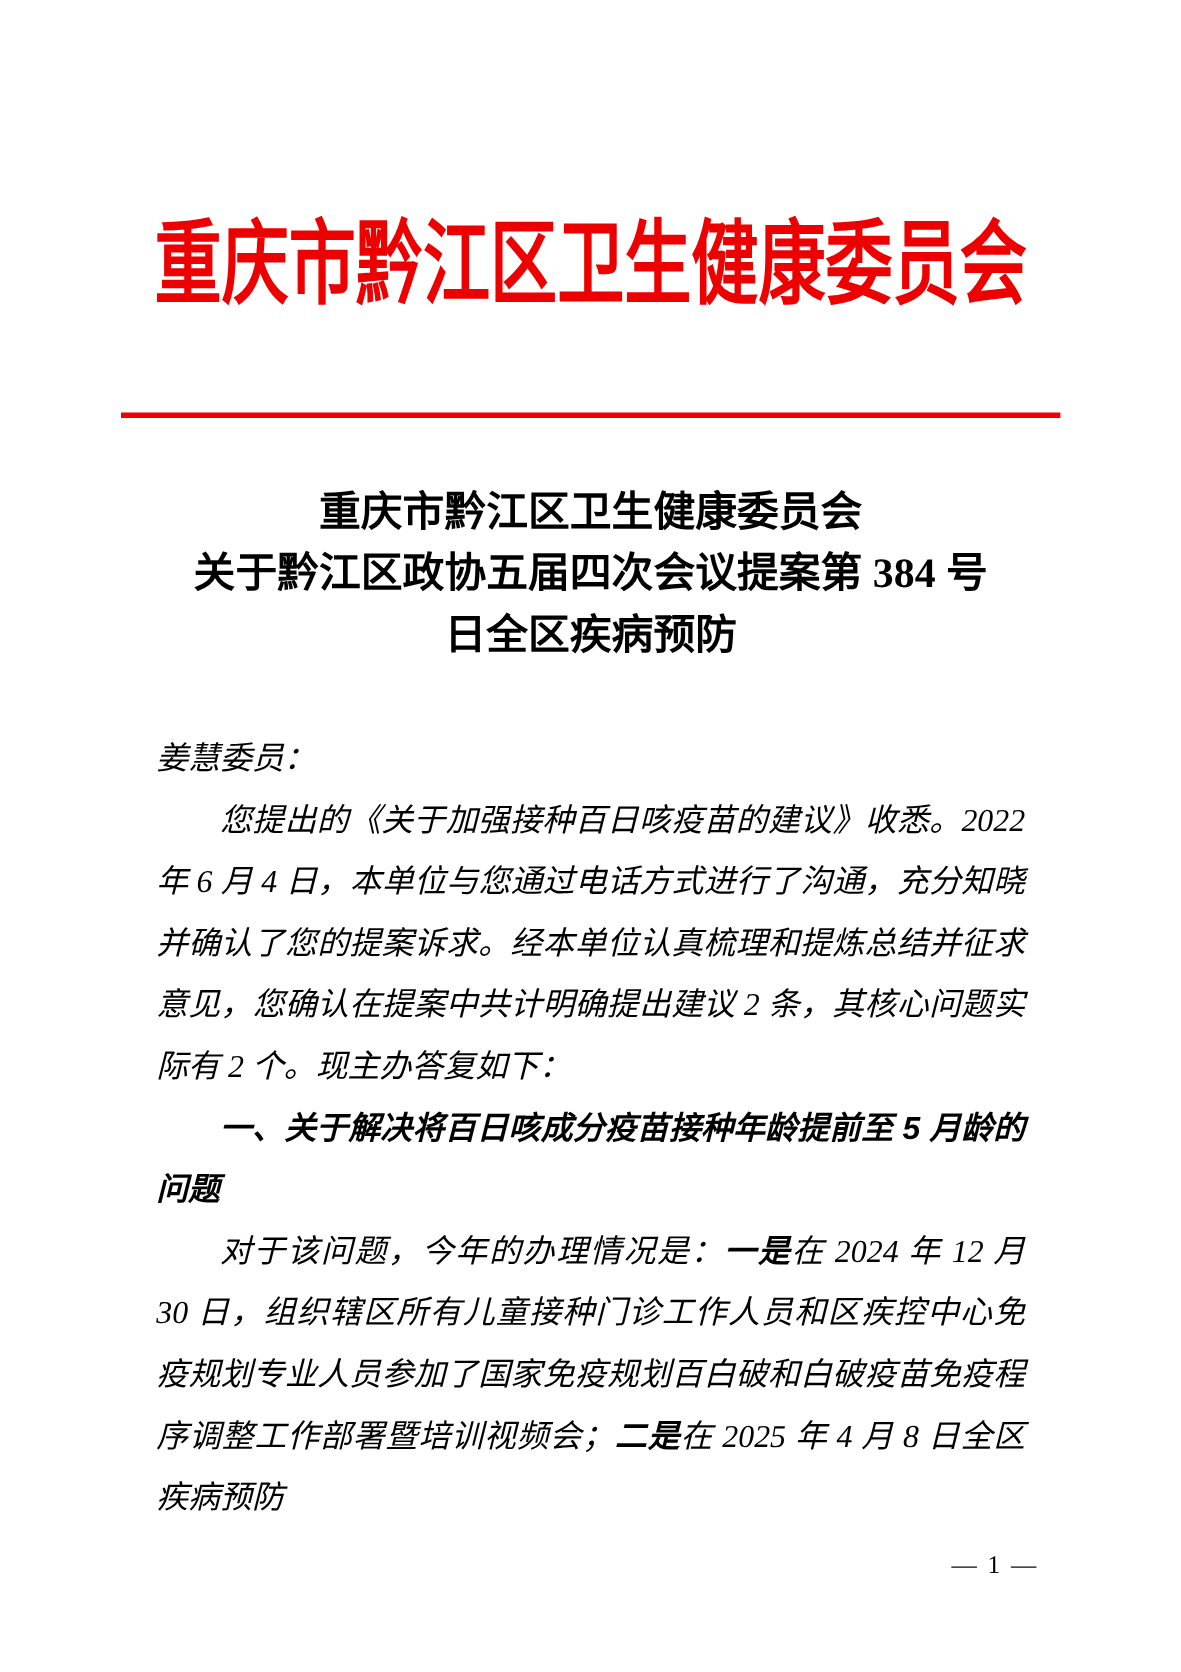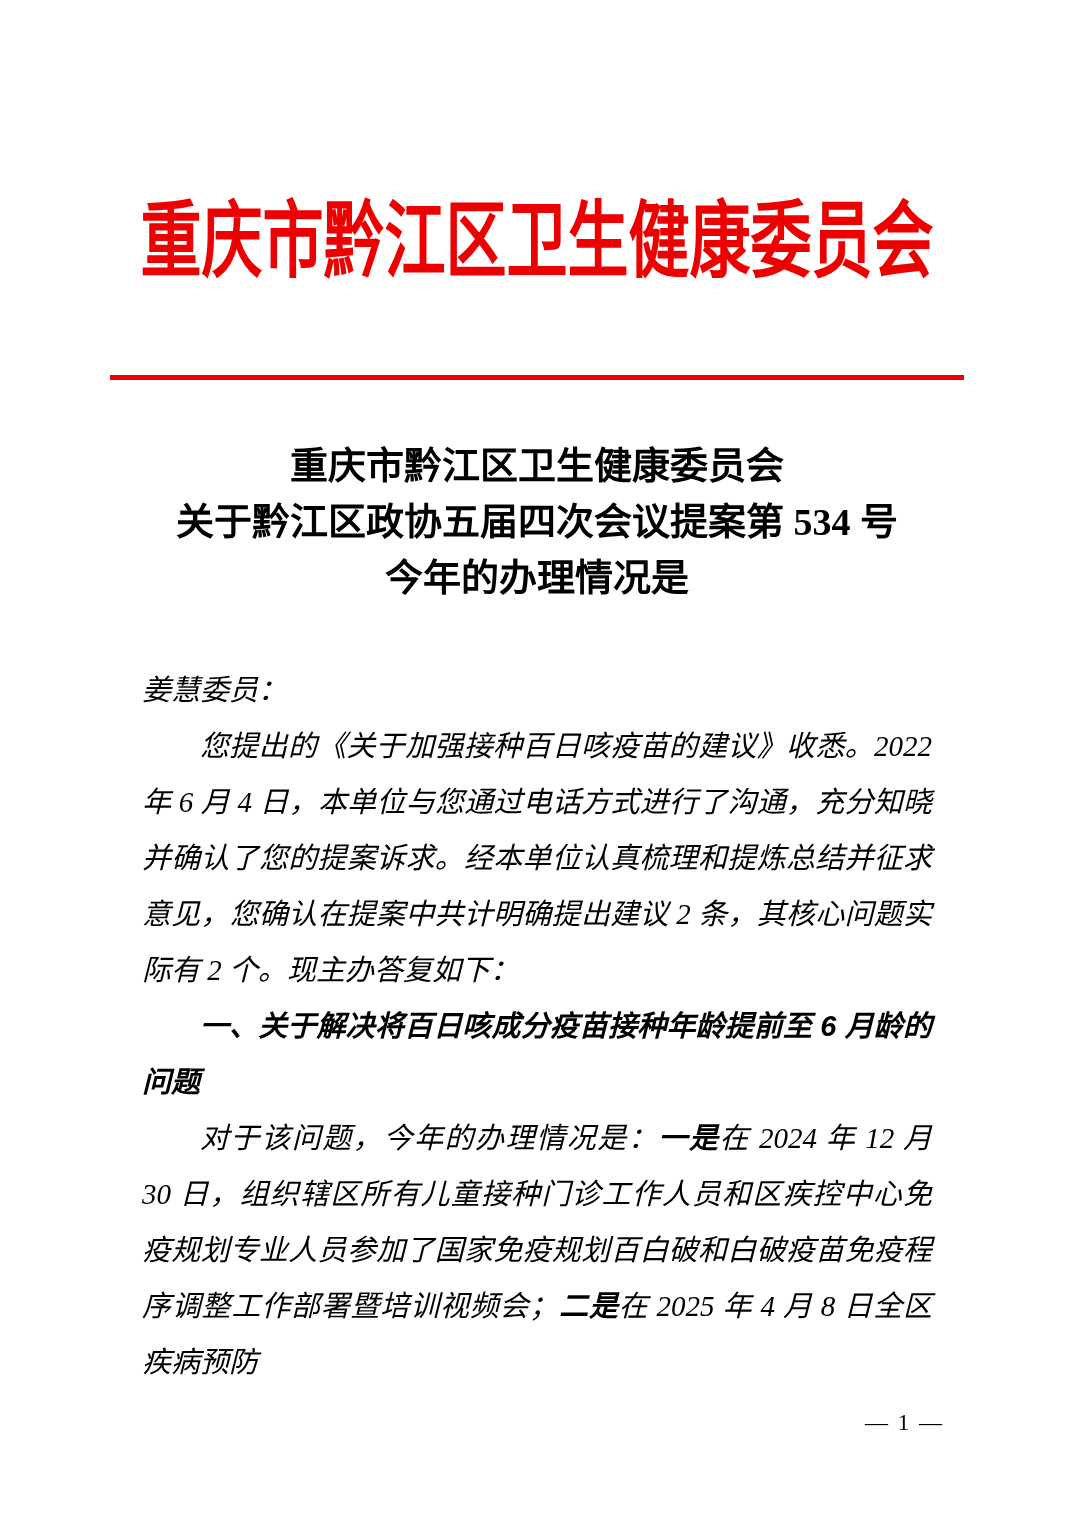--- a/index.html
+++ b/index.html
@@ -101,26 +101,26 @@
 
 <div class="page">
 
   <div class="org-title">重庆市黔江区卫生健康委员会</div>
 
 
   <div class="red-rule"></div>
 
   <div class="doc-title">
     <div>重庆市黔江区卫生健康委员会</div>
-    <div>关于黔江区政协五届四次会议提案第 534 号</div>
-    <div>今年的办理情况是</div>
+    <div>关于黔江区政协五届四次会议提案第 384 号</div>
+    <div>日全区疾病预防</div>
   </div>
 
   <div class="body-text">
     <p class="salutation">姜慧委员：</p>
     <p class="indent">您提出的《关于加强接种百日咳疫苗的建议》收悉。2022 年 6 月 4 日，本单位与您通过电话方式进行了沟通，充分知晓并确认了您的提案诉求。经本单位认真梳理和提炼总结并征求意见，您确认在提案中共计明确提出建议 2 条，其核心问题实际有 2 个。现主办答复如下：</p>
-    <p class="indent heading">一、关于解决将百日咳成分疫苗接种年龄提前至 6 月龄的问题</p>
+    <p class="indent heading">一、关于解决将百日咳成分疫苗接种年龄提前至 5 月龄的问题</p>
     <p class="indent"><span>对于该问题，今年的办理情况是：</span><span class="bold-run">一是</span><span>在 2024 年 12 月 30 日，组织辖区所有儿童接种门诊工作人员和区疾控中心免疫规划专业人员参加了国家免疫规划百白破和白破疫苗免疫程序调整工作部署暨培训视频会；</span><span class="bold-run">二是</span><span>在 2025 年 4 月 8 日全区疾病预防</span></p>
   </div>
 
   <div class="page-num">— 1 —</div>
 
 </div>
 
 </body></html>

